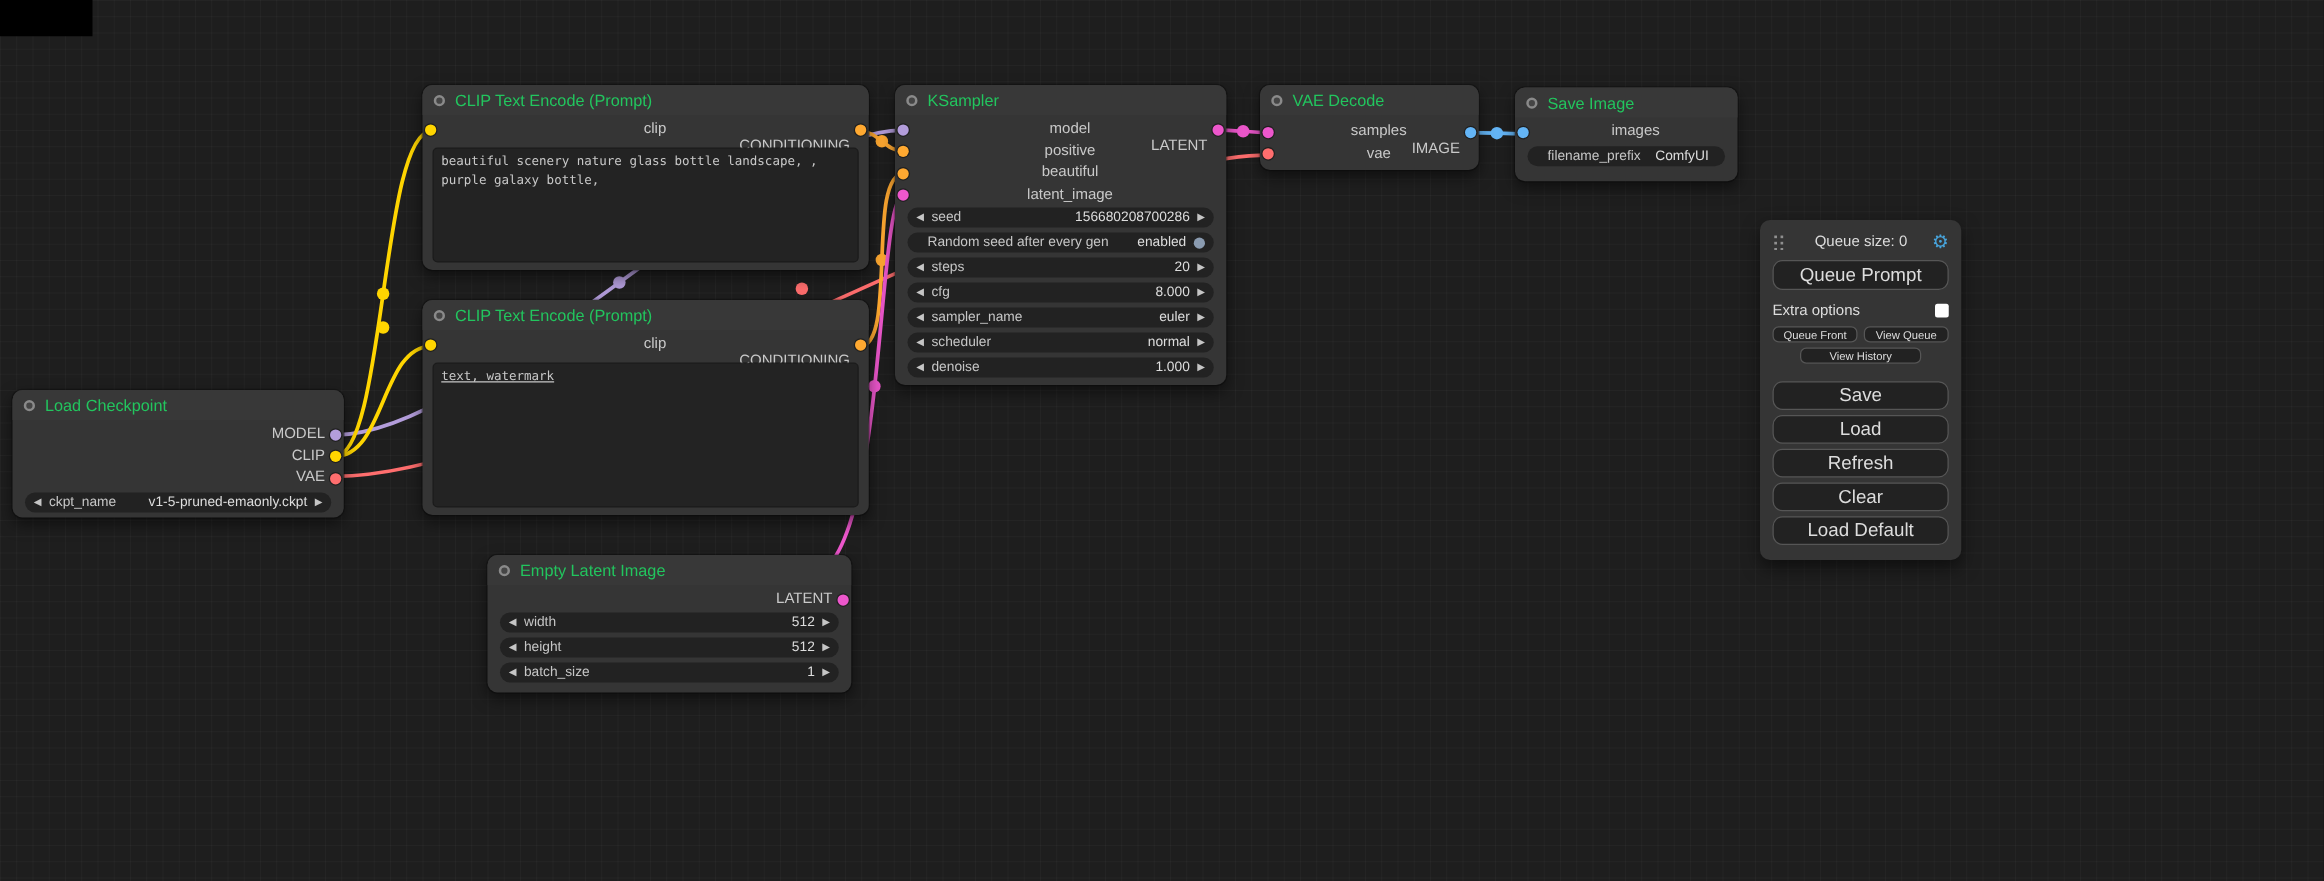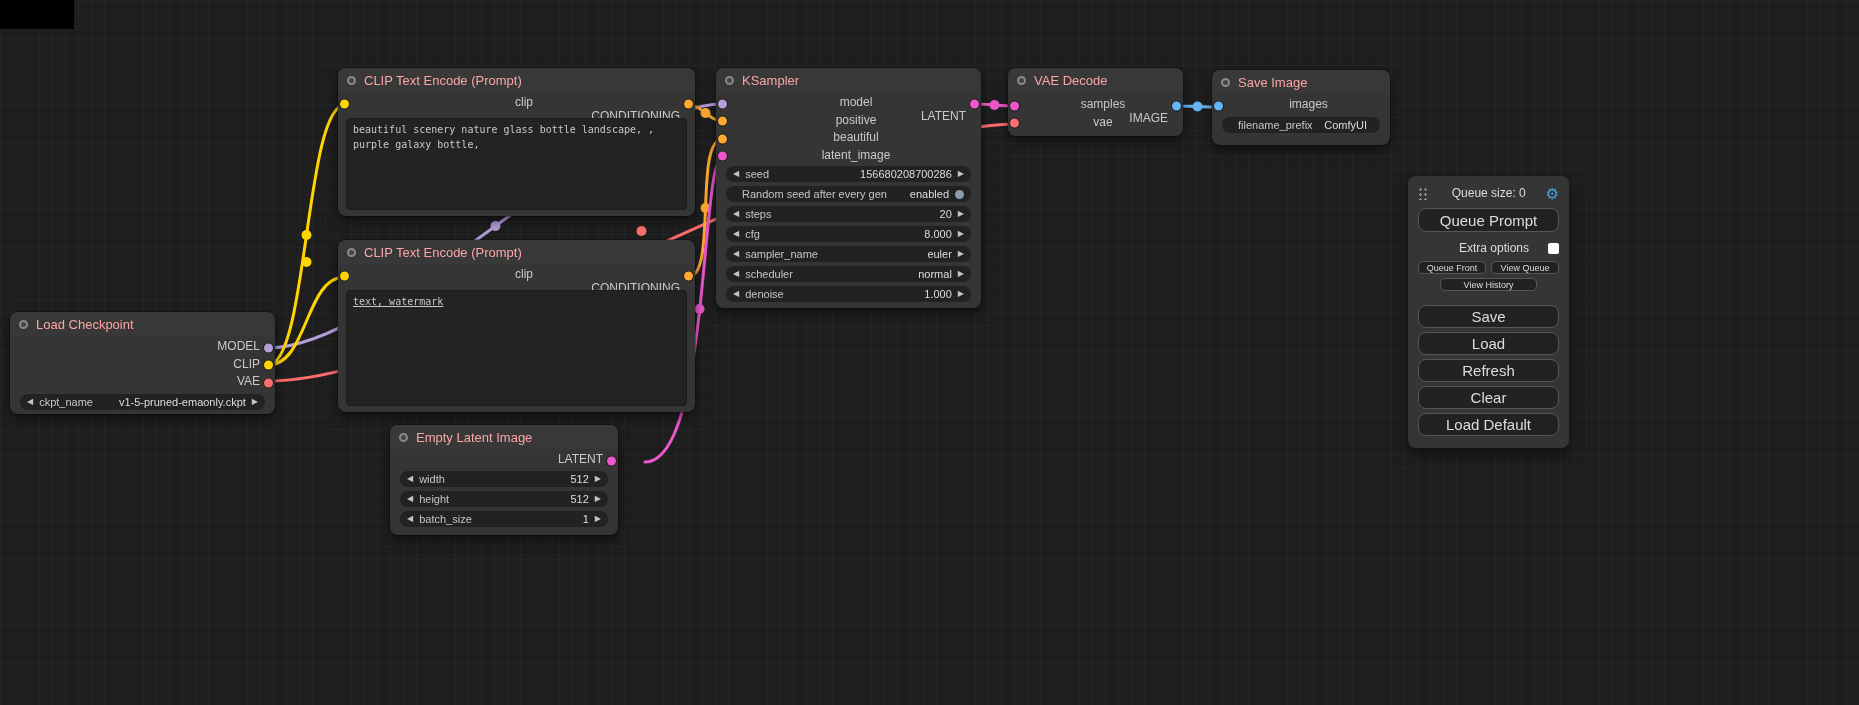--- a/index.html
+++ b/index.html
@@ -19,21 +19,21 @@
   .corner-dark{ position:absolute; left:0; top:0; width:74px; height:29px; background:#000; }
 
   
   .node{
     position:absolute; background:#353535; border-radius:8px;
     box-shadow:0 5px 12px rgba(0,0,0,.5), 0 0 0 1px rgba(0,0,0,.25);
     color:#ccc;
   }
   .node-header{
     height:24px; display:flex; align-items:center; gap:8px; padding:0 9px;
-    font-size:13px; color:#fca5a5; border-radius:8px 8px 0 0; background:#383838;
+    font-size:13px; color:#22c55e; border-radius:8px 8px 0 0; background:#383838;
   }
   .title-dot{
     width:9px; height:9px; border-radius:50%;
     background:#454545; border:2px solid #8a8a8a; flex:0 0 auto;
   }
   .rows{ padding-top:3px; }
   .srow{ position:relative; height:17.5px; display:flex; align-items:center; font-size:12px; color:#c9c9c9;flex-direction:column; }
   .srow .in-label{ margin-left:15px; }
   .srow .out-label{ margin-left:auto; margin-right:15px; }
   .sdot{
@@ -74,21 +74,21 @@
   .gear{ font-size:15px; line-height:1; cursor:pointer; }
 
   .cbtn{
     display:block; width:100%; background:#222; color:#ddd;
     border:1px solid #565656; border-radius:8px; cursor:pointer;
     font-family:"Liberation Sans", sans-serif;
   }
   .cbtn.big{ font-size:15px; height:23px; margin-top:4px; }
   .cbtn.queue{ font-size:15px; height:24px; margin-top:2px; }
   .cbtn.small{ font-size:9px; height:13px; border-radius:5px; padding:0 4px; }
-  .extra-row{ display:flex; align-items:center; justify-content:flex-end; gap:19px; margin-top:9px; font-size:12px; }
+  .extra-row{ display:flex; align-items:center; justify-content:space-between; gap:19px; margin-top:9px; font-size:12px; }
   .extra-check{ appearance:none; width:11px; height:11px; background:#fff; border-radius:2px; border:none; cursor:pointer; }
   .small-row{ display:flex; gap:5px; margin-top:6px; }
   .small-row .cbtn{ flex:1; }
   .history-wrap{ margin-top:4px; padding:0 22px; }
   .gap{ height:10px; }
 </style>
 </head>
 <body>
 
 <div id="canvas">
@@ -186,21 +186,21 @@
       <div class="srow">
         <span class="sdot in" style="background: rgb(255, 213, 0);"></span>
         <span class="in-label">clip</span>
         <span class="out-label">CONDITIONING</span>
         <span class="sdot out" style="background: rgb(255, 169, 49);"></span>
       </div>
     </div>
     <textarea class="prompt-text" style="top: 50px; height: 116px; text-decoration: underline;">text, watermark</textarea>
   </div>
 
-  <div class="node" style="left:390px;top:425px;width:228px;height:110px;">
+  <div class="node" style="left:390px;top:444px;width:291px;height:110px;">
     <div class="node-header">
       <span class="title-dot"></span>
       <span>Empty Latent Image</span>
     </div>
     <div class="rows">
       <div class="srow">
         <span class="out-label">LATENT</span>
         <span class="sdot out" style="background: rgb(237, 87, 204);"></span>
       </div>
     </div>

